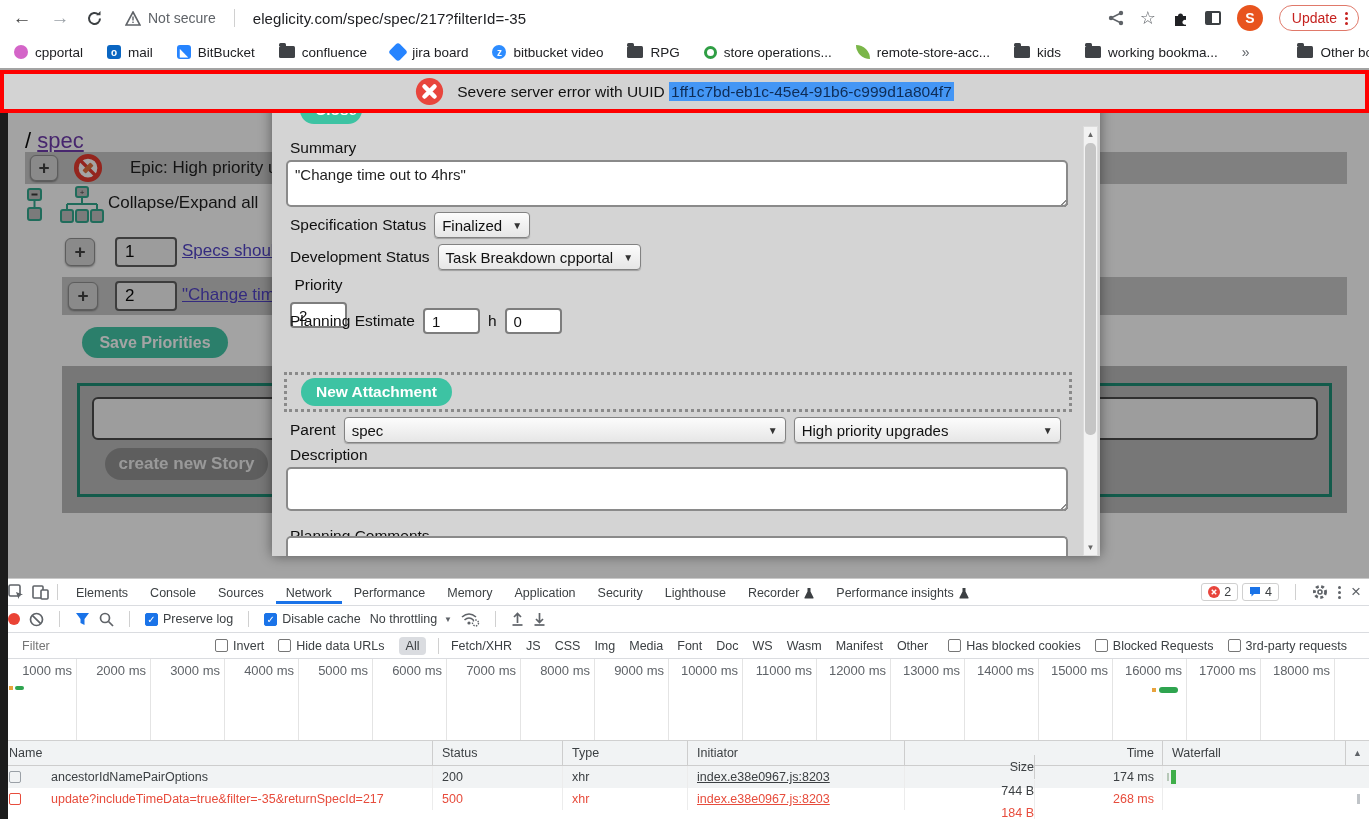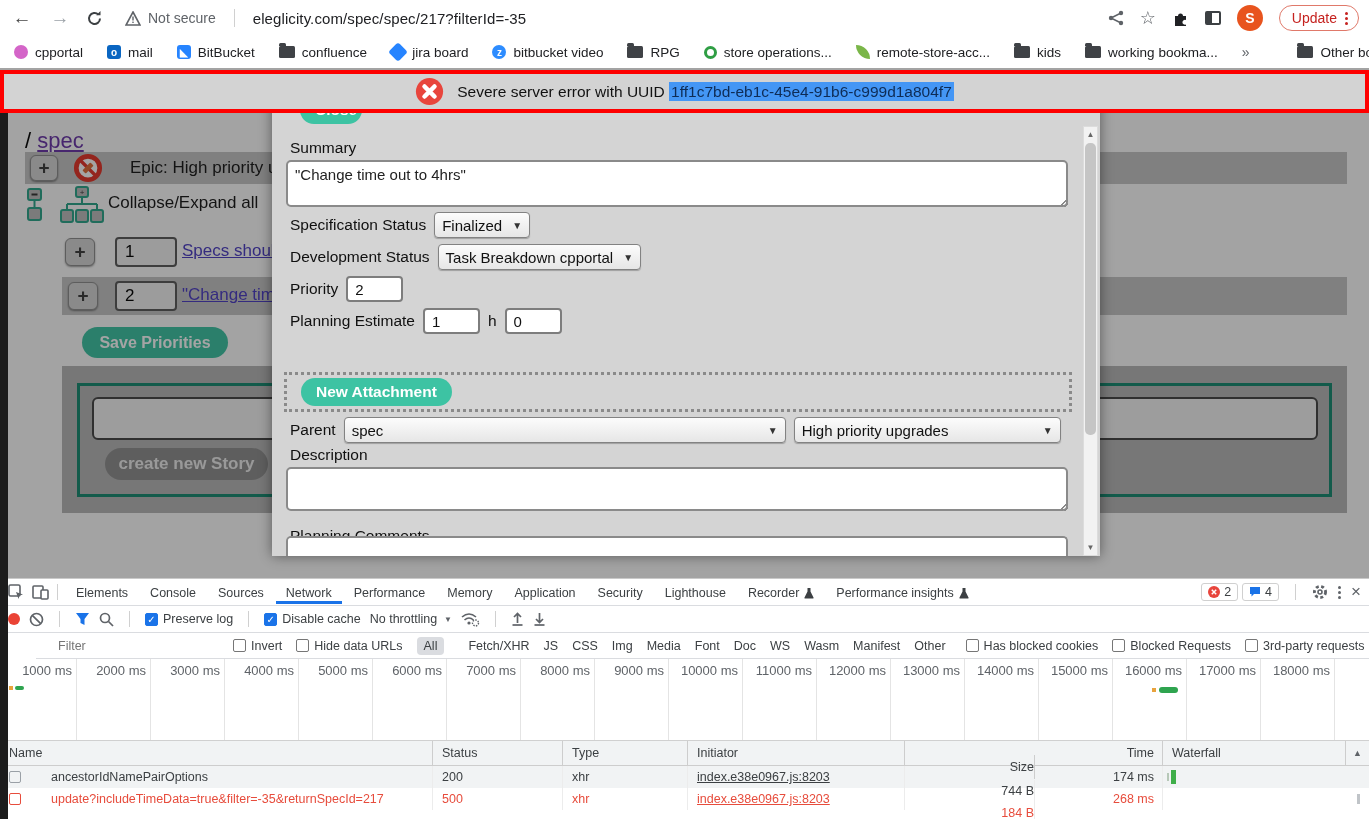--- a/index.html
+++ b/index.html
@@ -88,21 +88,21 @@
   .closex { font-size:17px; color:#5f6368; }
 
   .dt-toolbar { height:27px; display:flex; align-items:center; padding:0 8px; gap:9px; border-bottom:1px solid #dadce0; }
   .recdot { width:12px; height:12px; border-radius:50%; background:#ea4335; }
   .cb { width:13px; height:13px; border:1px solid #767676; border-radius:2px; background:#fff; display:inline-flex; align-items:center; justify-content:center; font-size:10px; color:#fff; flex:none; }
   .cb.on { background:#1a73e8; border-color:#1a73e8; }
   .cblab { display:flex; align-items:center; gap:5px; white-space:nowrap; }
   .throt { display:flex; align-items:center; gap:7px; color:#3c4043; }
   .tinyarr { font-size:8px; color:#5f6368; }
 
-  .dt-filter { height:26px; display:flex; align-items:center; padding:0 22px; gap:14px; border-bottom:1px solid #dadce0;margin-left:36px; }
+  .dt-filter { height:26px; display:flex; align-items:center; padding:0 22px; gap:14px; border-bottom:1px solid #dadce0; }
   .filter-input { width:368px; border:none; outline:none; font-size:12.5px; font-family:"Liberation Sans",sans-serif; color:#333; }
   .ftype { white-space:nowrap; color:#3c4043; }
   .ftype.selected { background:#dadce0; border-radius:4px; padding:2px 7px; }
 
   .dt-timeline { position:relative; height:82px; border-bottom:1px solid #d0d0d0; display:flex; padding-left:3px; overflow:hidden; }
   .tl-cell { width:74px; flex:none; border-right:1px solid #e4e4e4; font-size:13px; color:#5f6368; text-align:right; padding:4px 4px 0 0; }
 
   .dt-table { font-size:12.5px; }
   .dt-hrow { display:flex; height:25px; background:#f1f3f4; border-bottom:1px solid #cdcdcd; align-items:center; color:#3c4043; }
   .dt-hrow > div { border-right:1px solid #cdcdcd; height:100%; display:flex; align-items:center; padding-left:9px; }
@@ -306,21 +306,21 @@
       </div>
 
       <div class="m-row" style="top:148px;">
         <span class="mlabel">Development Status</span>
         <div class="sel">
             <span>Task Breakdown cpportal</span>
             <span class="sarr">▼</span>
           </div>
       </div>
 
-      <div class="m-row" style="top:180px;">
+      <div class="m-row" style="top:180px;flex-direction:column;">
         <span class="mlabel">Priority</span>
         <input class="inp" style="width: 57px;" value="2">
       </div>
 
       <div class="m-row" style="top:212px;">
         <span class="mlabel">Planning Estimate</span>
         <input class="inp" style="width: 57px;" value="1">
         <span class="mlabel">h</span>
         <input class="inp" style="width: 57px;" value="0">
       </div>

